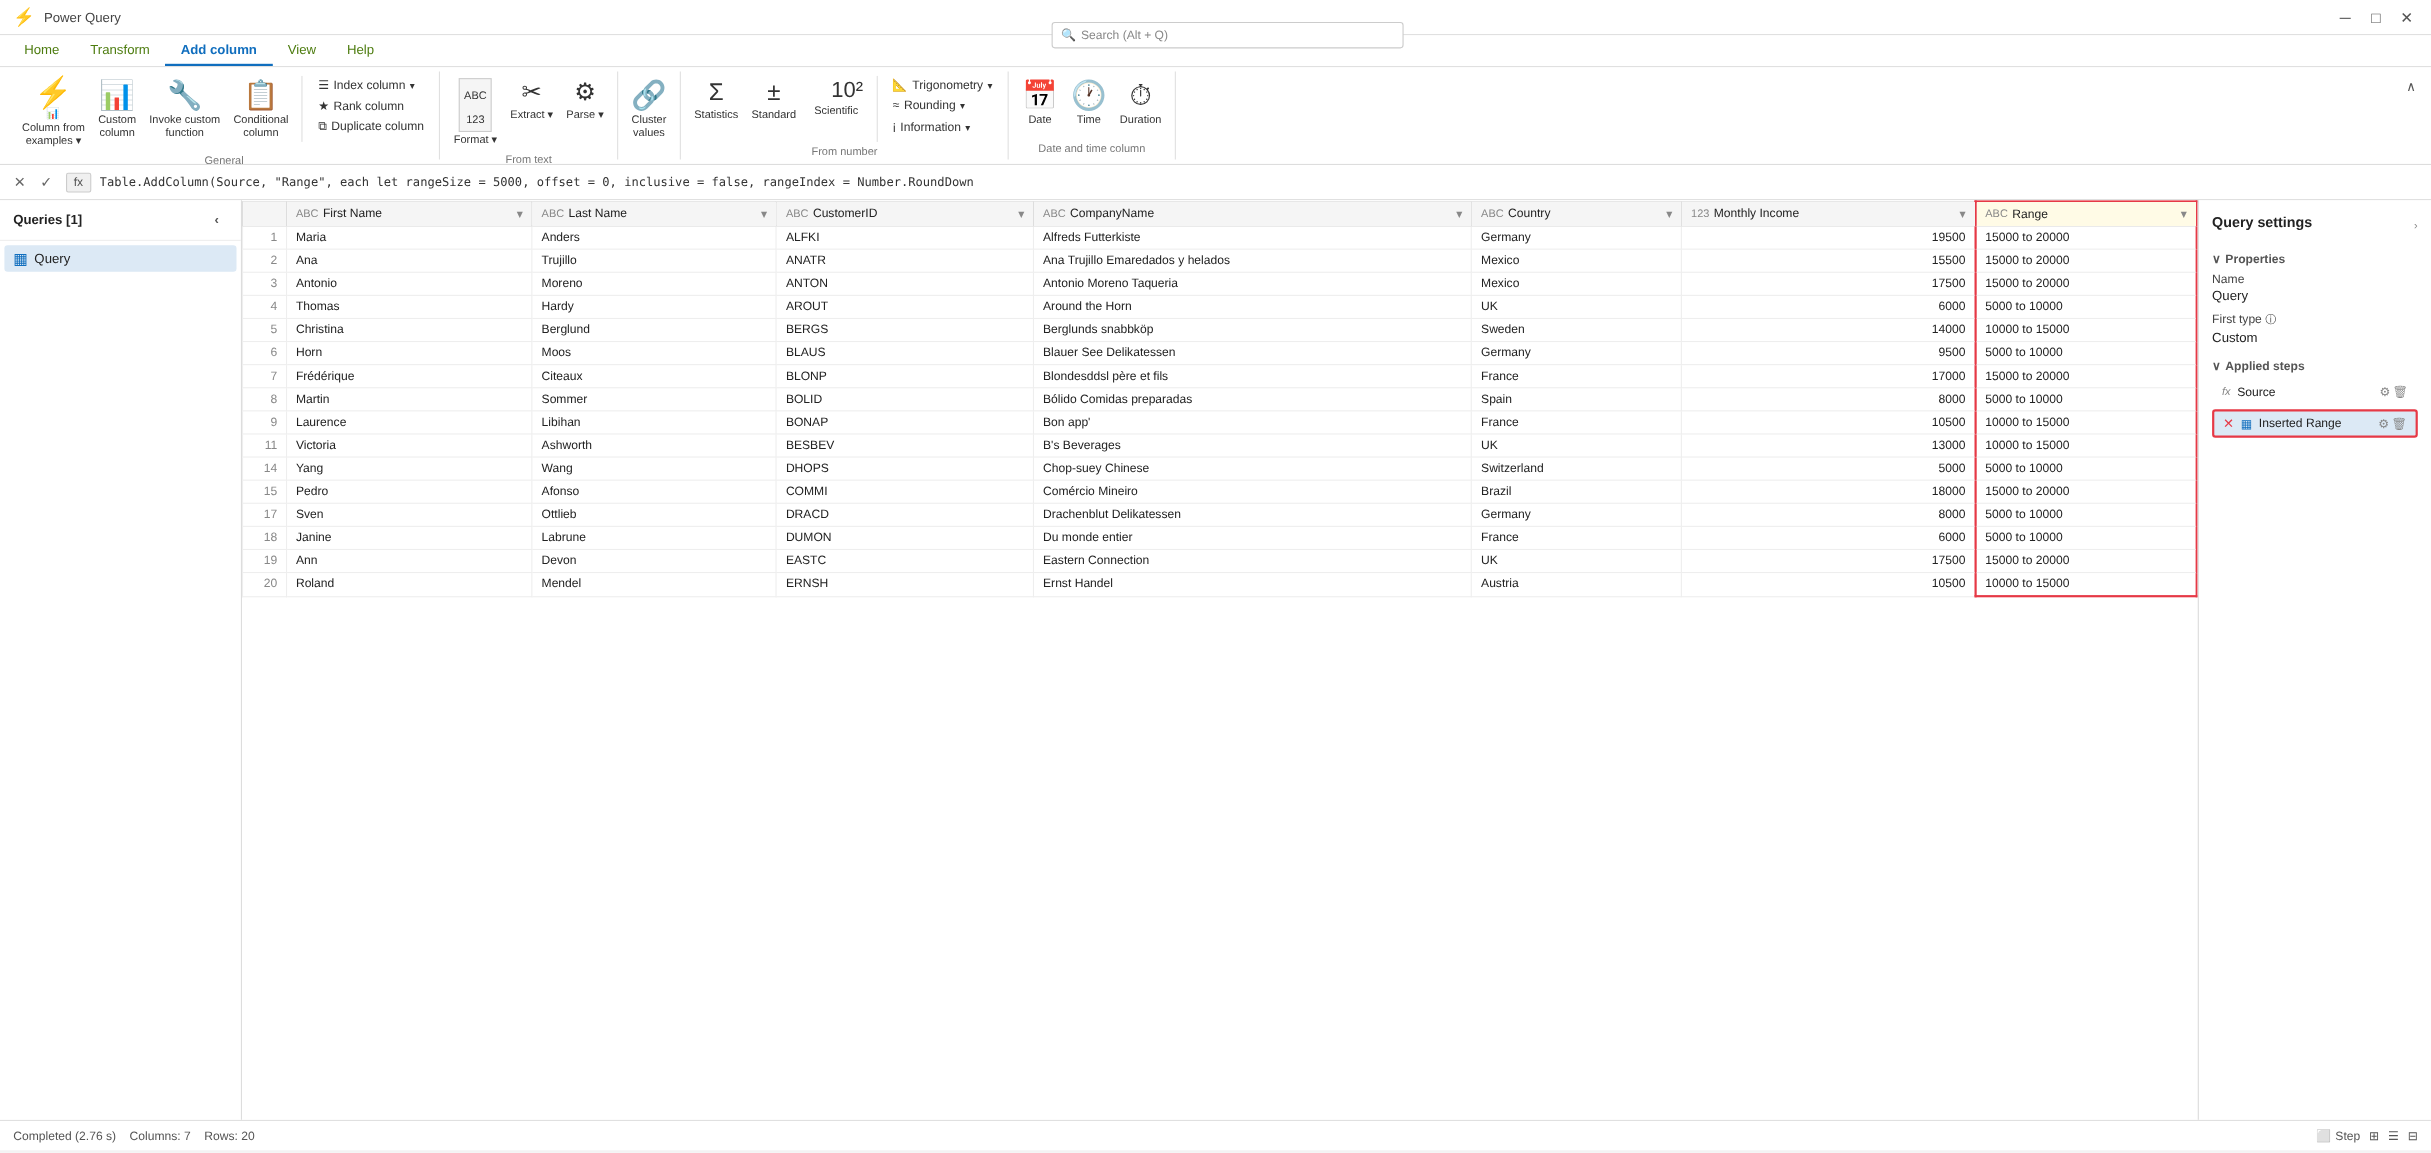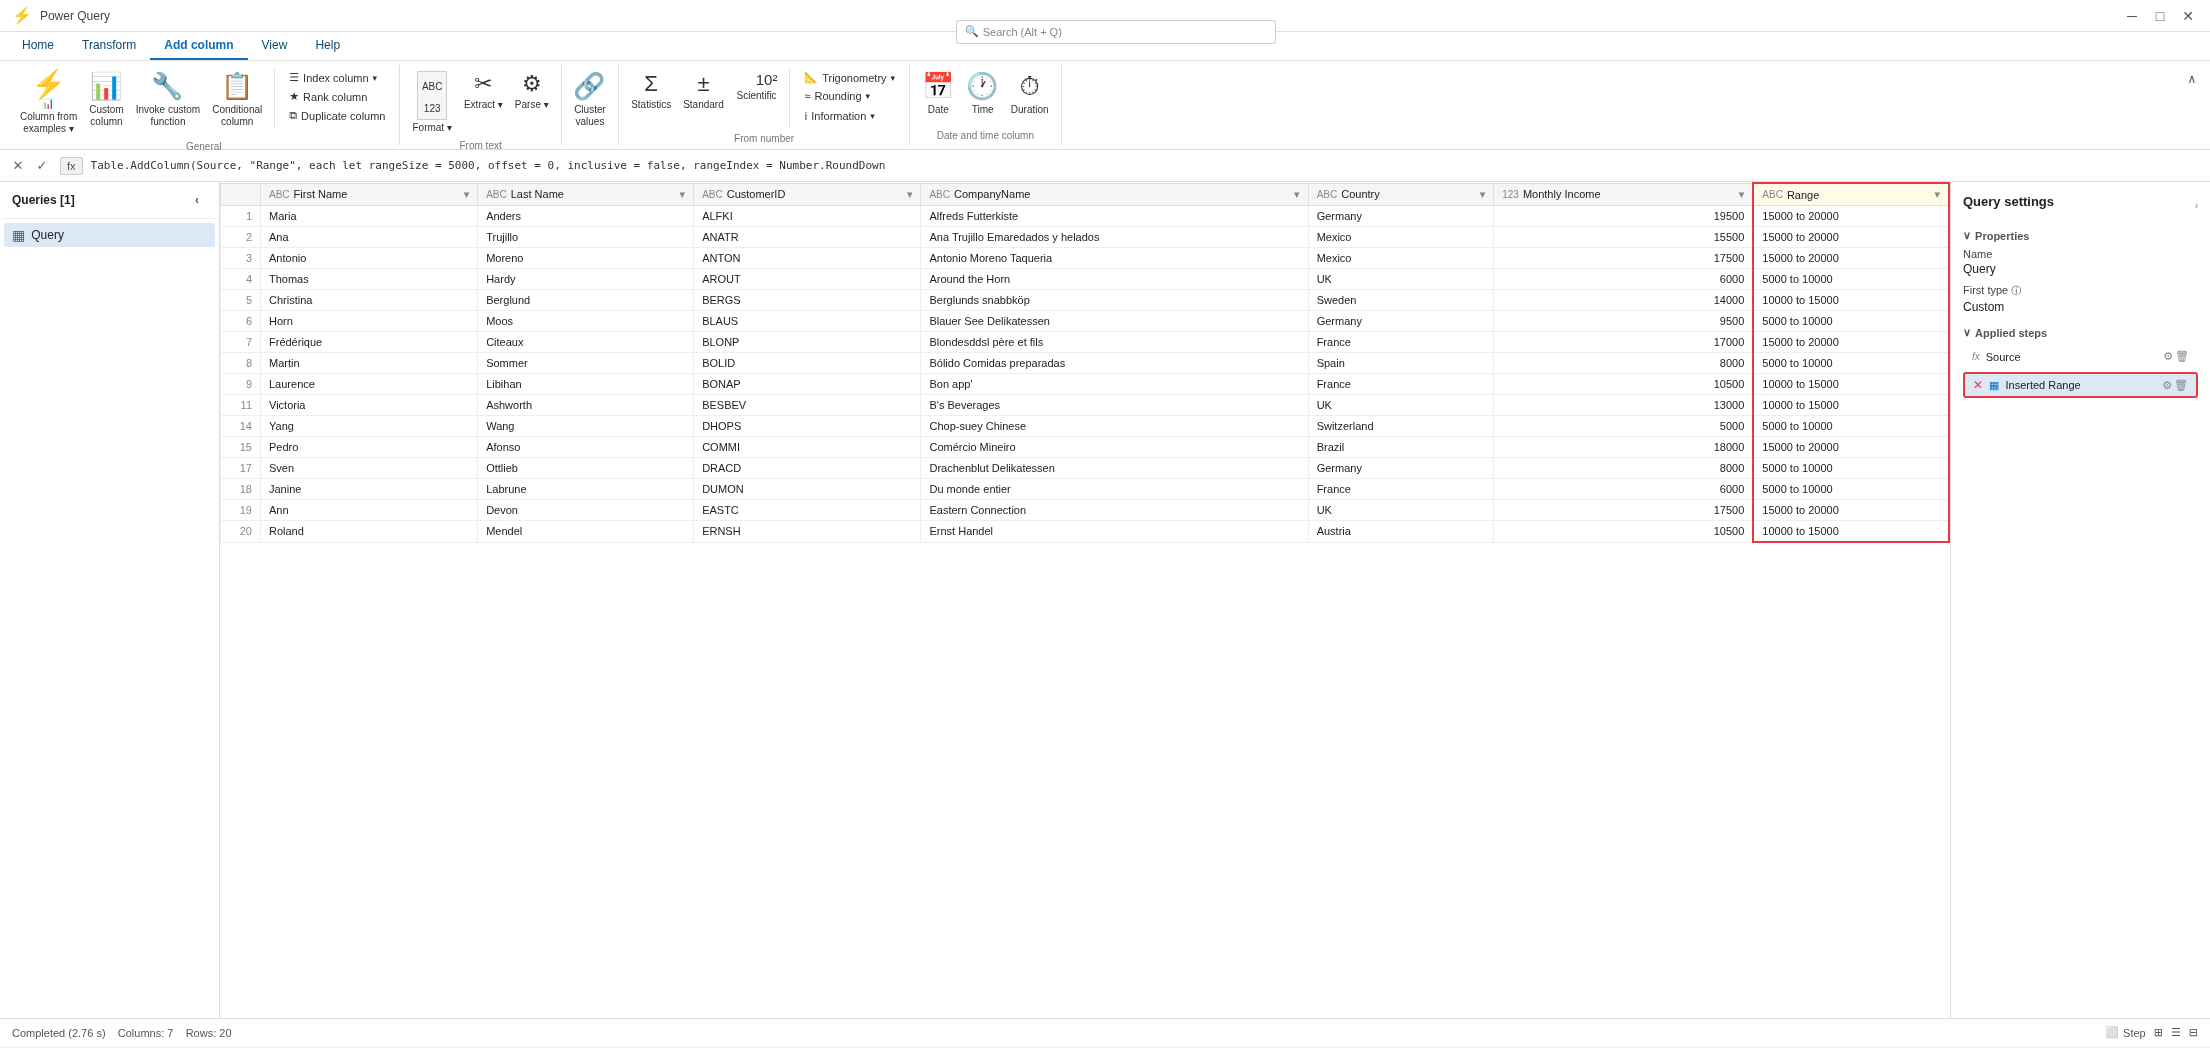--- a/index.html
+++ b/index.html
@@ -46,21 +46,21 @@
     .ribbon-tabs {
       display: flex;
       padding: 0 8px;
       border-bottom: 1px solid #e0e0e0;
       gap: 0;
     }
     .ribbon-tab {
       padding: 6px 14px;
       cursor: pointer;
       font-size: 12px;
-      color: #0c4a6e;
+      color: #4d7c0f;
       border-bottom: 2px solid transparent;
     }
     .ribbon-tab.active {
       color: #106ebe;
       border-bottom: 2px solid #106ebe;
       font-weight: 600;
     }
     .ribbon-content {
       display: flex;
       align-items: stretch;
@@ -224,21 +224,21 @@
       border-bottom: 2px solid #e63946;
     }
     .row-num { color: #888; text-align: right; min-width: 30px; }
     .num-val { text-align: right; }
     .col-header-content { display: flex; align-items: center; gap: 4px; }
     .col-type-icon { font-size: 10px; color: #888; }
     .col-dropdown { cursor: pointer; color: #888; margin-left: auto; }
 
     
     .query-settings {
-      width: 260px;
+      width: 212px;
       background: #fff;
       border-left: 1px solid #ddd;
       padding: 12px;
       overflow-y: auto;
     }
     .qs-title { font-size: 13px; font-weight: 600; margin-bottom: 8px; }
     .qs-section { margin-bottom: 12px; }
     .qs-section-title {
       font-size: 11px;
       font-weight: 600;
@@ -413,21 +413,21 @@
       <div class="ribbon-group-items">
         <div class="ribbon-btn">
           <div style="font-size:22px;">Σ</div>
           <div class="label">Statistics</div>
         </div>
         <div class="ribbon-btn">
           <div style="font-size:22px;">±</div>
           <div class="label">Standard</div>
         </div>
         <div class="ribbon-btn">
-          <div style="font-size:15px;margin-left:20px;">10²</div>
+          <div style="font-size:20px;margin-left:20px;">10²</div>
           <div class="label">Scientific</div>
         </div>
         <div class="ribbon-separator"></div>
         <div class="ribbon-col">
           <div class="ribbon-btn-small">
             <span>📐</span>
             <span>Trigonometry</span>
             <span class="dropdown-arrow">▾</span>
           </div>
           <div class="ribbon-btn-small">

